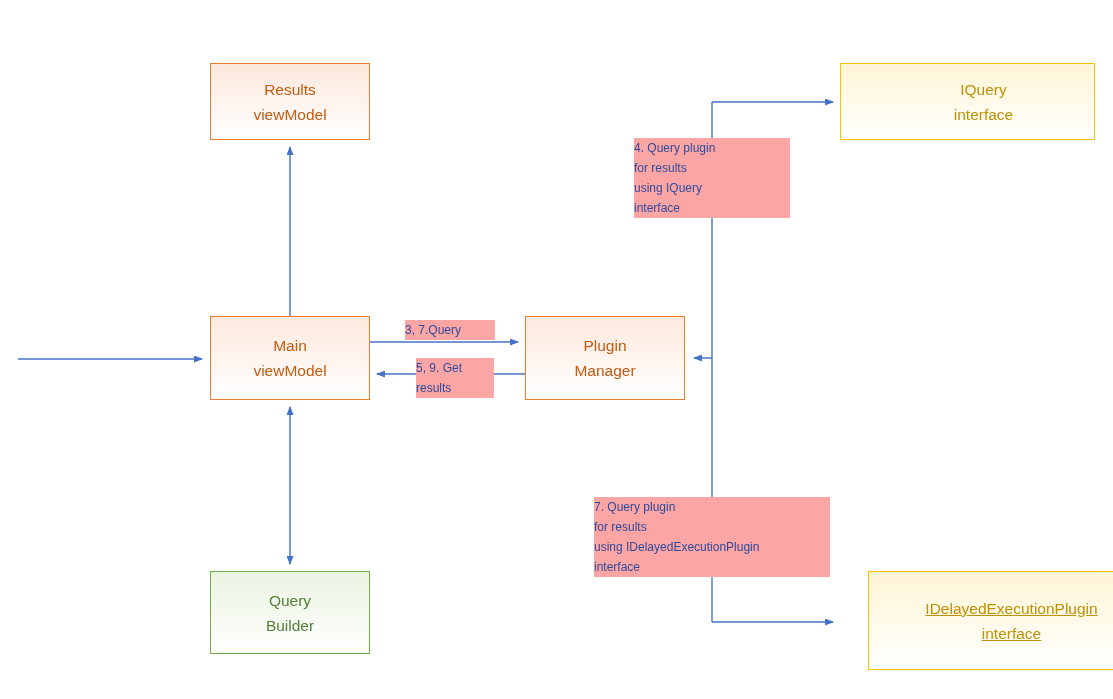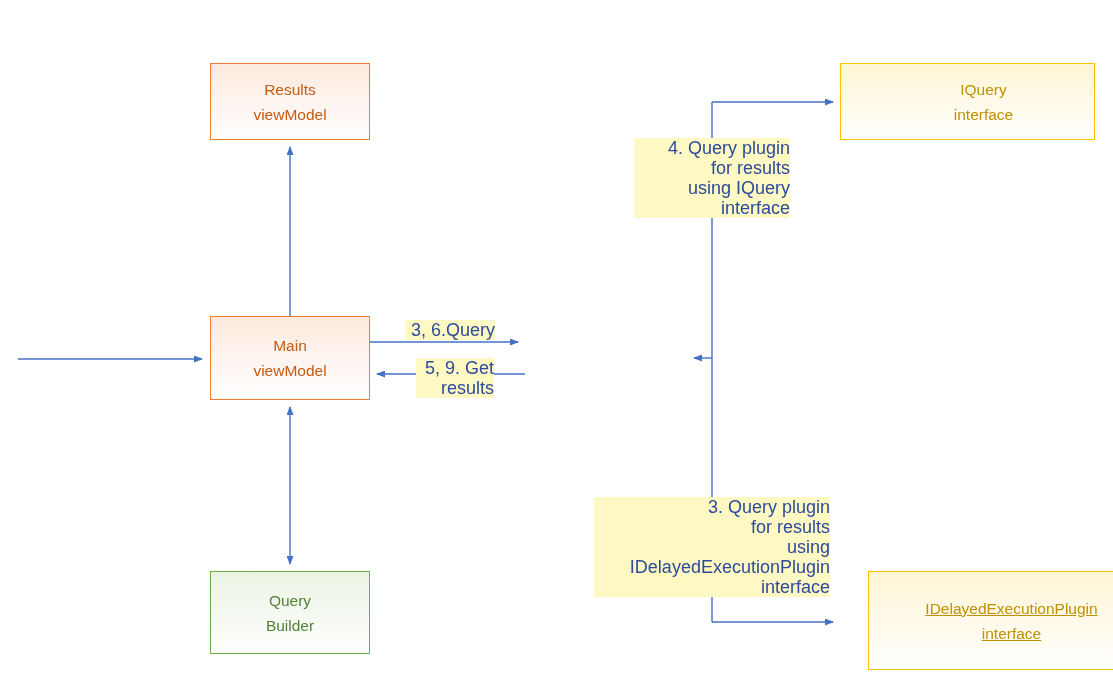--- a/index.html
+++ b/index.html
@@ -35,26 +35,26 @@
     background: linear-gradient(180deg, #fff5d6 0%, #fffefa 90%);
     padding-left: 32px;
   }
   .box.green {
     border-color: var(--green-border, #70AD47);
     color: var(--green-text, #538135);
     background: linear-gradient(180deg, #ebf3e3 0%, #fcfefb 90%);
   }
   .lbl {
     position: absolute;
-    text-align: right;
+    text-align: left;
     white-space: pre-line;
-    font-size: 18px;
+    font-size: 12px;
     line-height: 20px;
     color: var(--label-text, #2E4A9C);
-    background: #fef9c3;
+    background: #fca5a5;
   }
   svg.wires {
     position: absolute;
     left: 0; top: 0;
     pointer-events: none;
   }
   .wire {
     stroke: var(--connector, #4472C4);
     stroke-width: 1.4;
     fill: none;
@@ -86,38 +86,40 @@
 
   <div class="box orange" style="left:210px; top:41px; width:160px; height:77px;">Results
 viewModel</div>
 
   <div class="box gold" style="left:840px; top:41px; width:255px; height:77px;">IQuery
 interface</div>
 
   <div class="box orange" style="left:210px; top:294px; width:160px; height:84px;">Main
 viewModel</div>
 
+  <div class="box orange" style="left:525px; top:294px; width:160px; height:84px;">Plugin
+Manager</div>
 
   <div class="box green" style="left:210px; top:549px; width:160px; height:83px;">Query
 Builder</div>
 
   <div class="box gold" style="left:868px; top:549px; width:255px; height:99px;text-decoration:underline;">IDelayedExecutionPlugin
 interface</div>
 
 
 
-  <div class="lbl" style="left:405px; top:298px; width:90px;">3, 6.Query</div>
+  <div class="lbl" style="left:405px; top:298px; width:90px;">3, 7.Query</div>
 
   <div class="lbl" style="left:416px; top:336px; width:78px;">5, 9. Get
 results</div>
 
 
   <div class="lbl" style="left:634px; top:116px; width:156px;">4. Query plugin
 for results
 using IQuery
 interface</div>
 
-  <div class="lbl" style="left:594px; top:475px; width:236px;">3. Query plugin
+  <div class="lbl" style="left:594px; top:475px; width:236px;">7. Query plugin
 for results
 using IDelayedExecutionPlugin
 interface</div>
 
 </div>
 
 </body></html>

